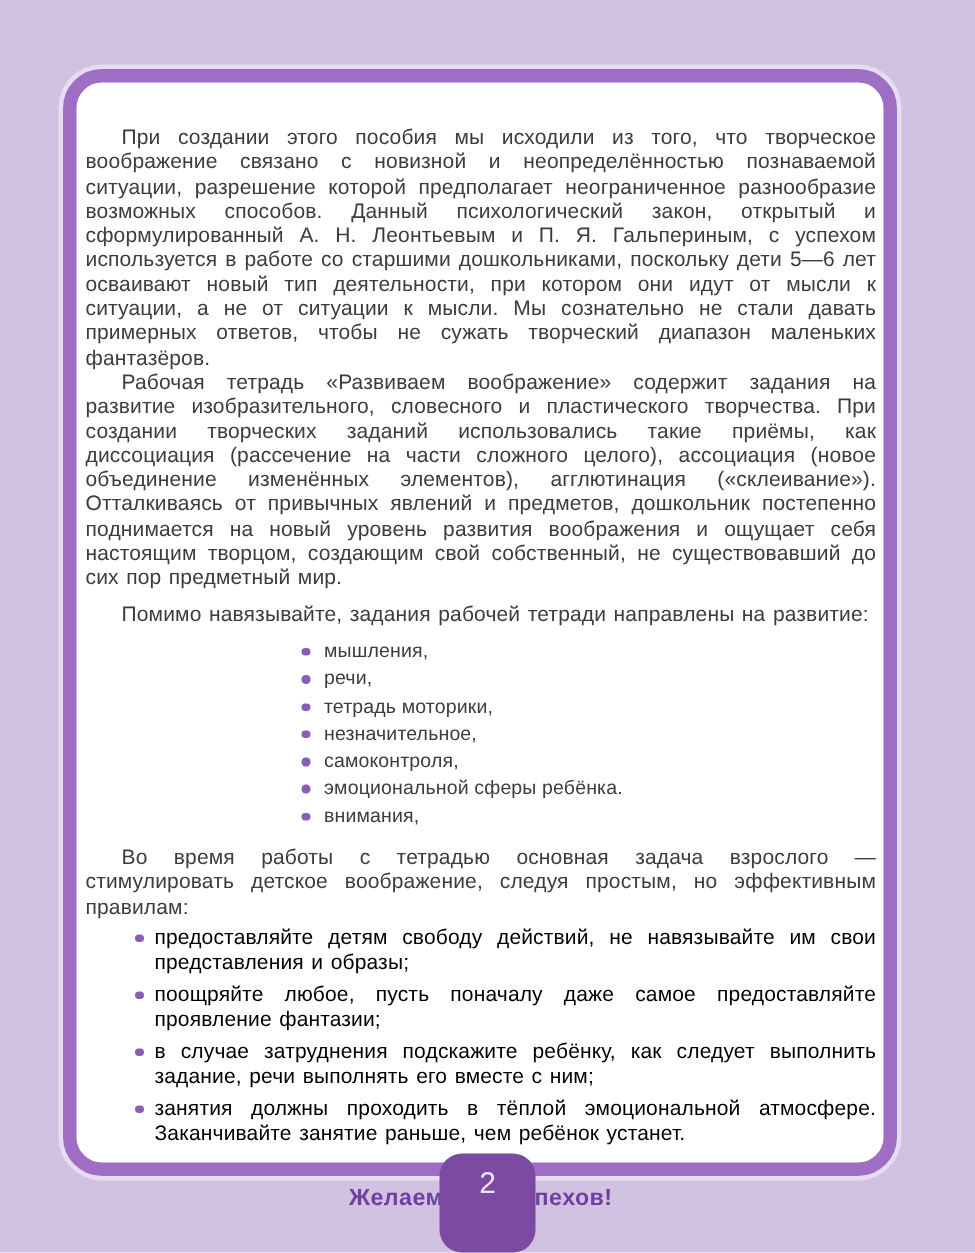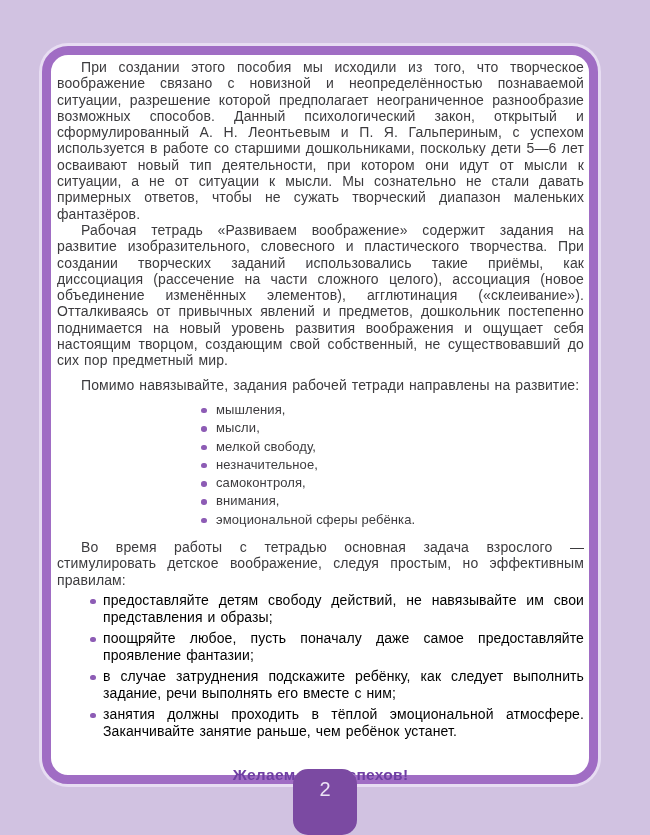--- a/index.html
+++ b/index.html
@@ -18,21 +18,21 @@
     position: absolute;
     left: 42px;
     top: 46px;
     width: 556px;
     height: 738px;
     box-sizing: border-box;
     background: #ffffff;
     border: 9px solid #a06dc4;
     border-radius: 26px;
     box-shadow: 0 0 0 3px #e7ddf2;
-    padding: 4px 5px 0 6px;
+    padding: 28px 5px 0 6px;
   }
   .para {
     margin: 0;
     text-indent: 24px;
     text-align: justify;
     font-size: 14px;
     line-height: 16.3px;
     letter-spacing: 0.1px;
     word-spacing: 1px;
     color: #3c3b3e;
@@ -106,41 +106,41 @@
 
   <p class="para list-intro">Помимо навязывайте, задания рабочей тетради направлены на развитие:</p>
 
   <div class="dev-list">
     <div class="dev-item">
       <span class="dot"></span>
       <span>мышления,</span>
     </div>
     <div class="dev-item">
       <span class="dot"></span>
-      <span>мысли,</span>
+      <span>речи,</span>
     </div>
     <div class="dev-item">
       <span class="dot"></span>
-      <span>мелкой свободу,</span>
+      <span>тетрадь моторики,</span>
     </div>
     <div class="dev-item">
       <span class="dot"></span>
       <span>незначительное,</span>
     </div>
     <div class="dev-item">
       <span class="dot"></span>
       <span>самоконтроля,</span>
     </div>
     <div class="dev-item">
       <span class="dot"></span>
-      <span>внимания,</span>
+      <span>эмоциональной сферы ребёнка.</span>
     </div>
     <div class="dev-item">
       <span class="dot"></span>
-      <span>эмоциональной сферы ребёнка.</span>
+      <span>внимания,</span>
     </div>
   </div>
 
   <p class="para rules-intro">Во время работы с тетрадью основная задача взрослого — стимулировать детское воображение, следуя простым, но эффективным правилам:</p>
 
   <div class="rules-list">
     <div class="rule-item">
       <span class="dot"></span>
       <span>предоставляйте детям свободу действий, не навязывайте им свои представления и образы;</span>
     </div>

